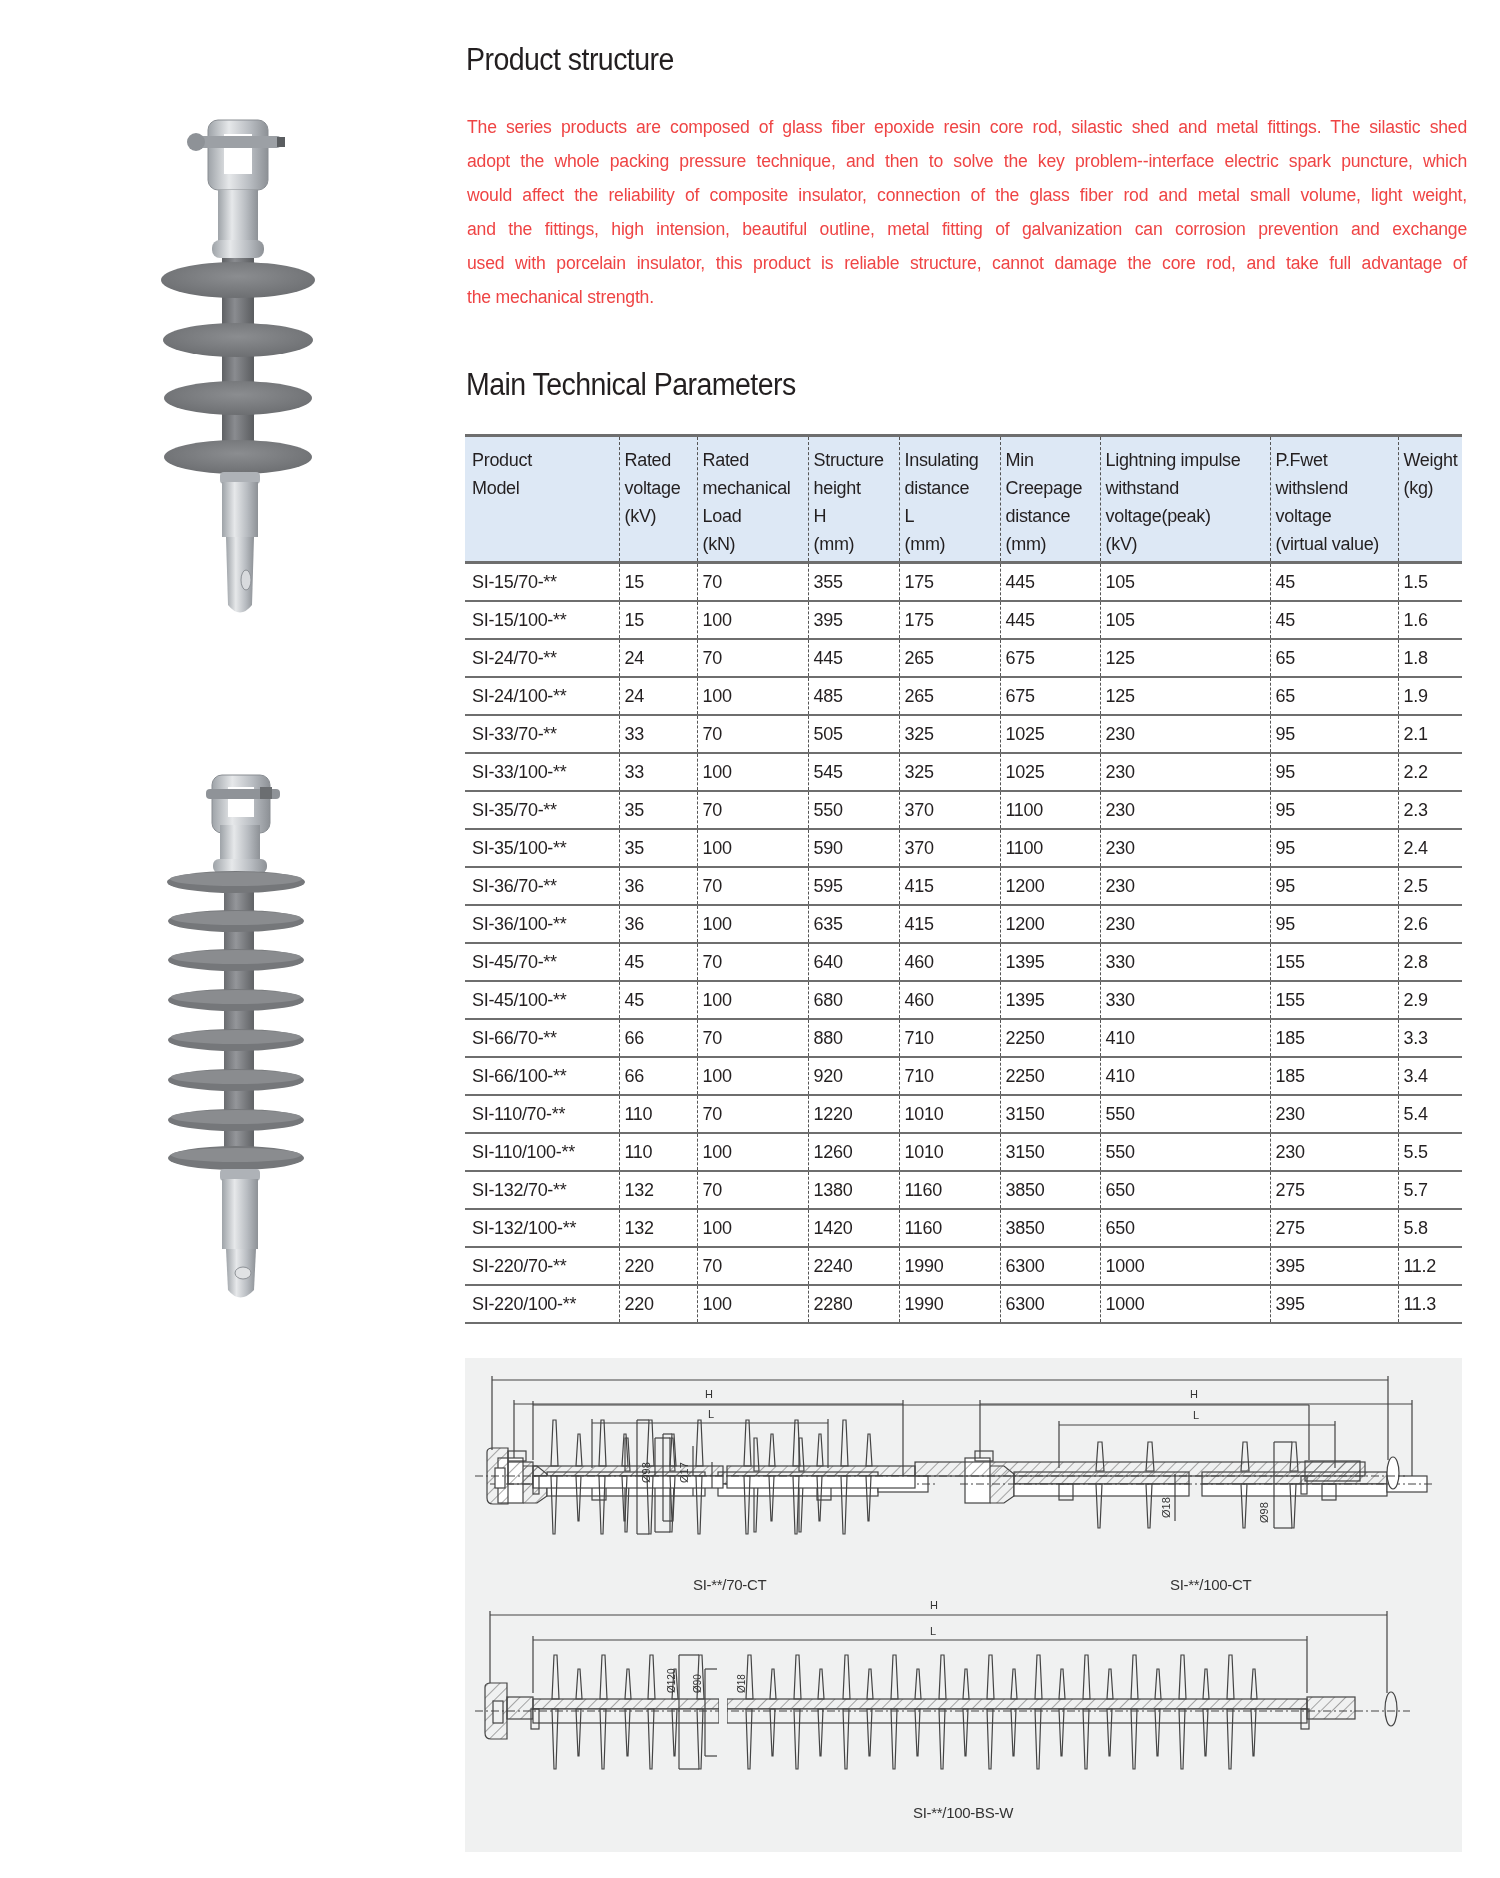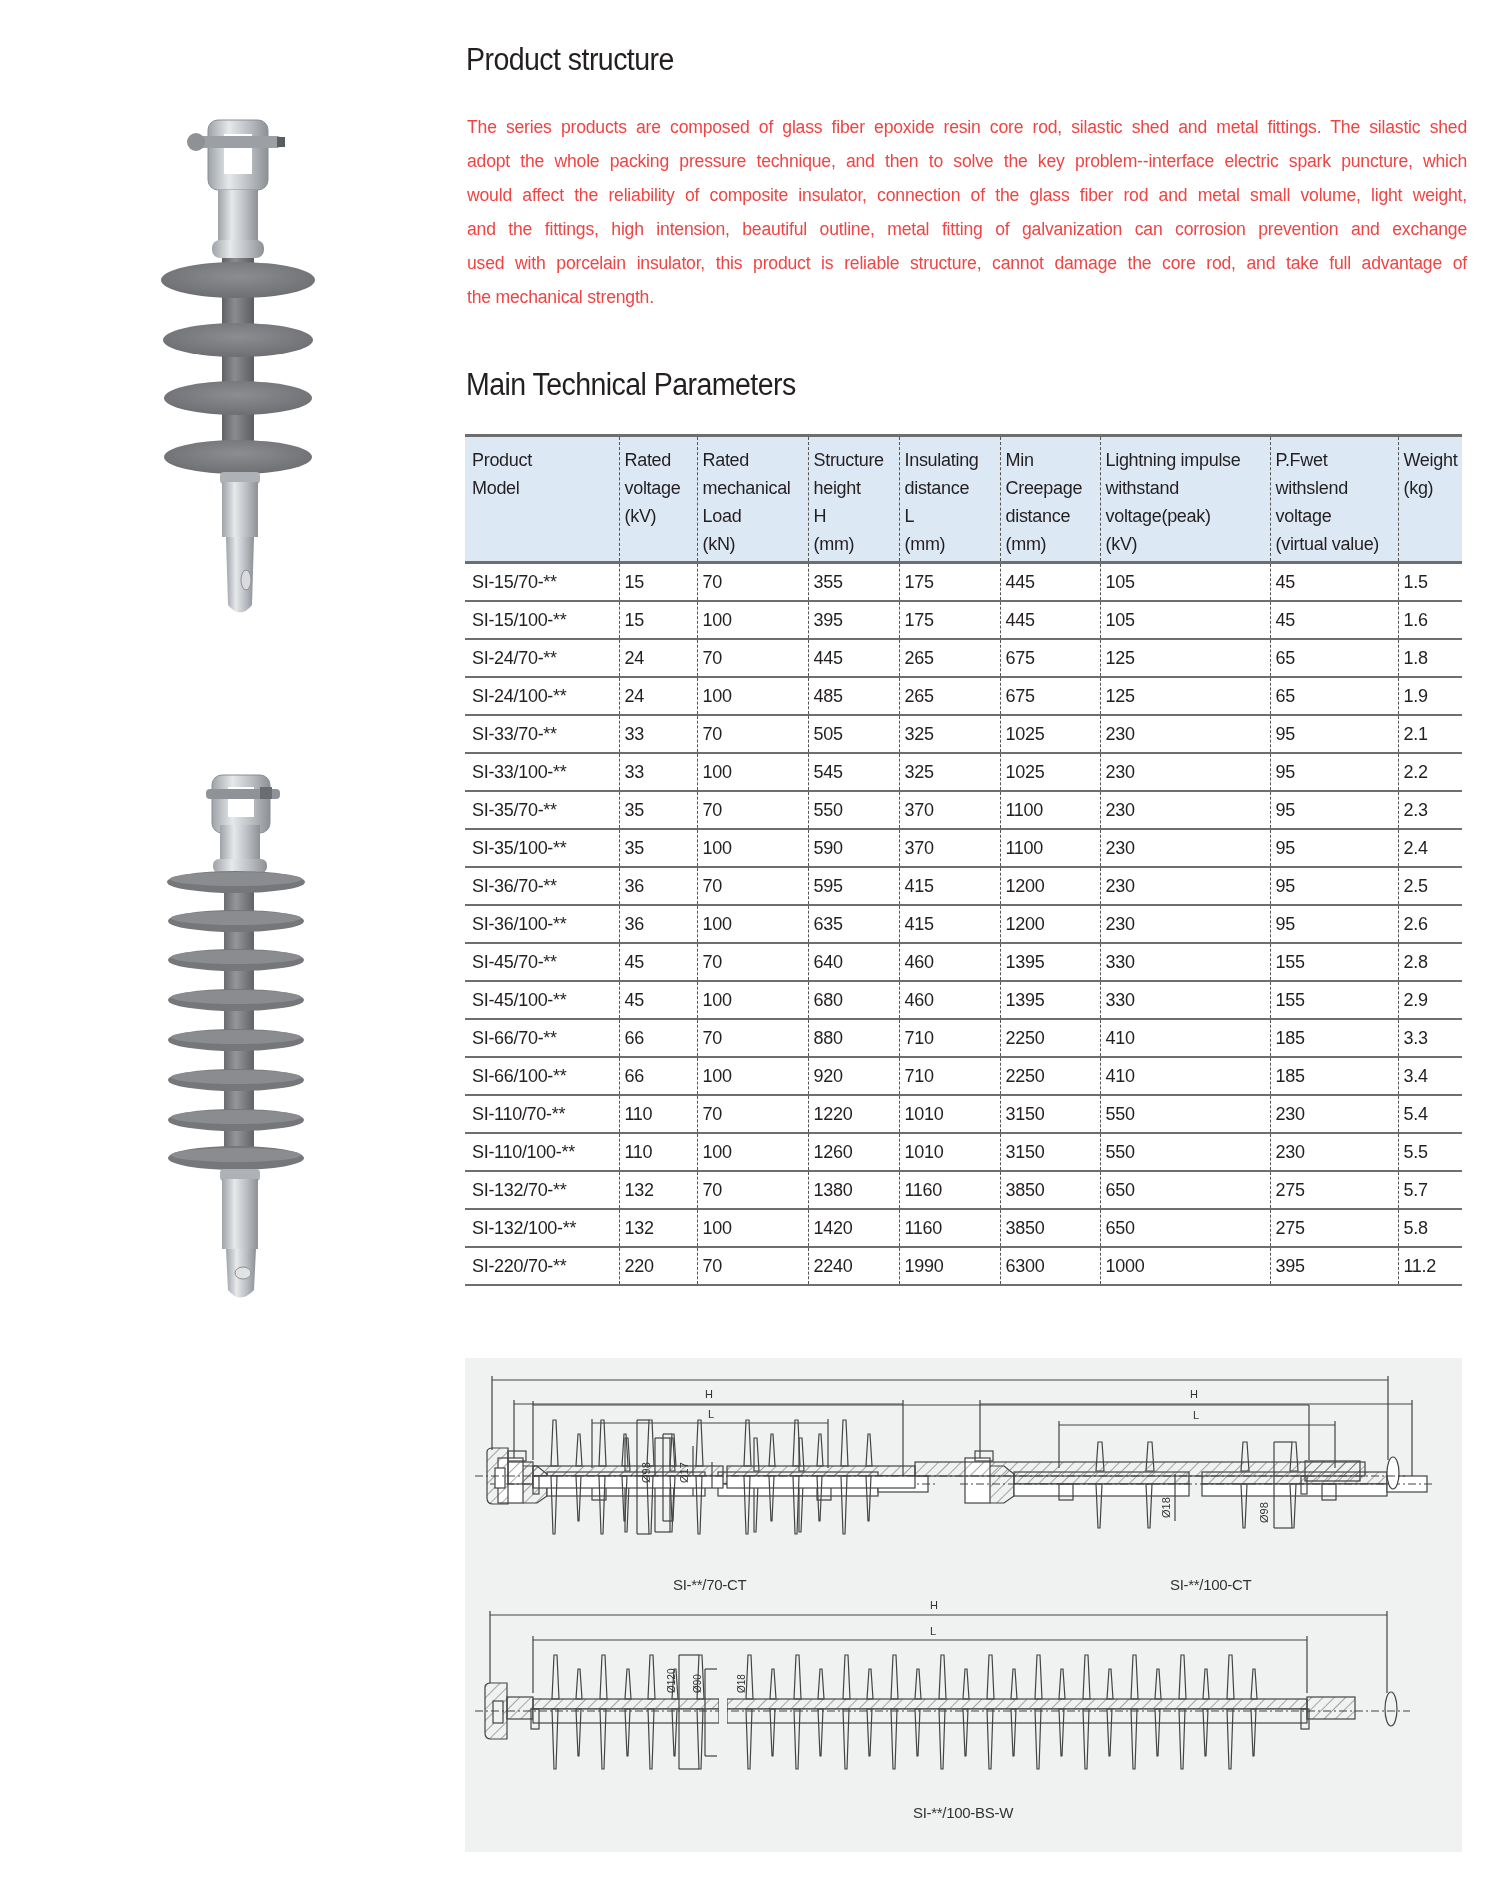--- a/index.html
+++ b/index.html
@@ -409,20 +409,31 @@
       <tr>
         <td>SI-220/70-**</td>
         <td>220</td>
         <td>70</td>
         <td>2240</td>
         <td>1990</td>
         <td>6300</td>
         <td>1000</td>
         <td>395</td>
         <td>11.2</td>
+      </tr>
+      <tr>
+        <td>SI-220/100-**</td>
+        <td>220</td>
+        <td>100</td>
+        <td>2280</td>
+        <td>1990</td>
+        <td>6300</td>
+        <td>1000</td>
+        <td>395</td>
+        <td>11.3</td>
       </tr>
     </tbody>
 </table>
 
 <div class="diagram-panel">
   <svg width="997" height="494" viewBox="0 0 997 494">
     <defs>
       <pattern id="hatch" width="8" height="8" patternUnits="userSpaceOnUse" patternTransform="rotate(45)">
         <line x1="0" y1="0" x2="0" y2="8" stroke="#555" stroke-width="1"></line>
       </pattern>
@@ -683,16 +694,16 @@
     </g>
     <g font-family="Liberation Sans, sans-serif" font-size="11" fill="#333">
       <text x="465" y="16">H</text>
       <text x="465" y="42">L</text>
       <text transform="translate(210,100) rotate(-90)" font-size="10">Ø120</text>
       <text transform="translate(236,100) rotate(-90)" font-size="10">Ø90</text>
       <text transform="translate(280,100) rotate(-90)" font-size="10">Ø18</text>
     </g>
   </svg>
 
-  <div class="cap" style="left:208px; top:218px;">SI-**/70-CT</div>
+  <div class="cap" style="left:228px; top:218px;">SI-**/70-CT</div>
   <div class="cap" style="left:705px; top:218px;">SI-**/100-CT</div>
   <div class="cap" style="left:448px; top:446px;">SI-**/100-BS-W</div>
 </div>
 
 </body></html>

